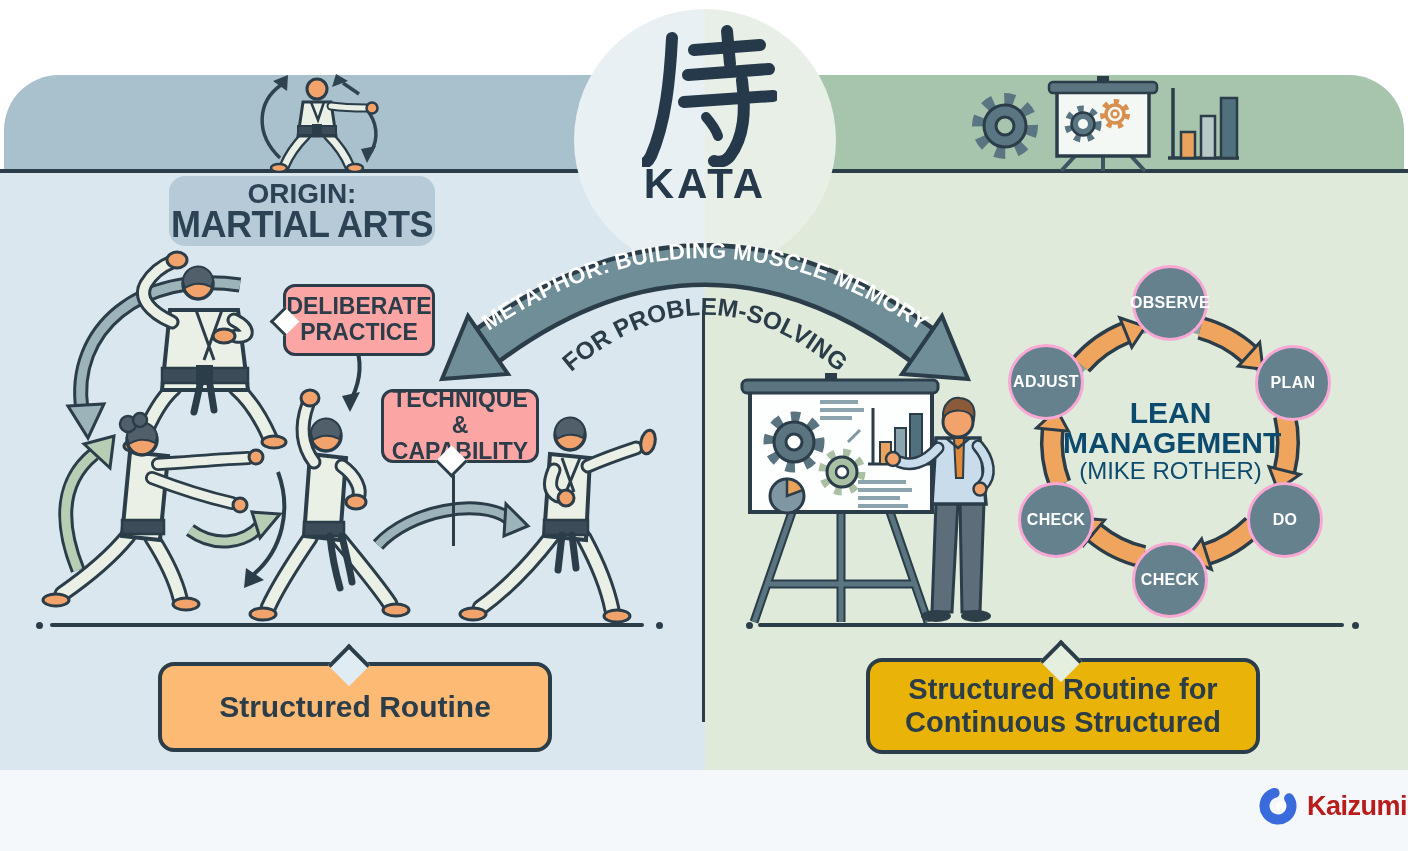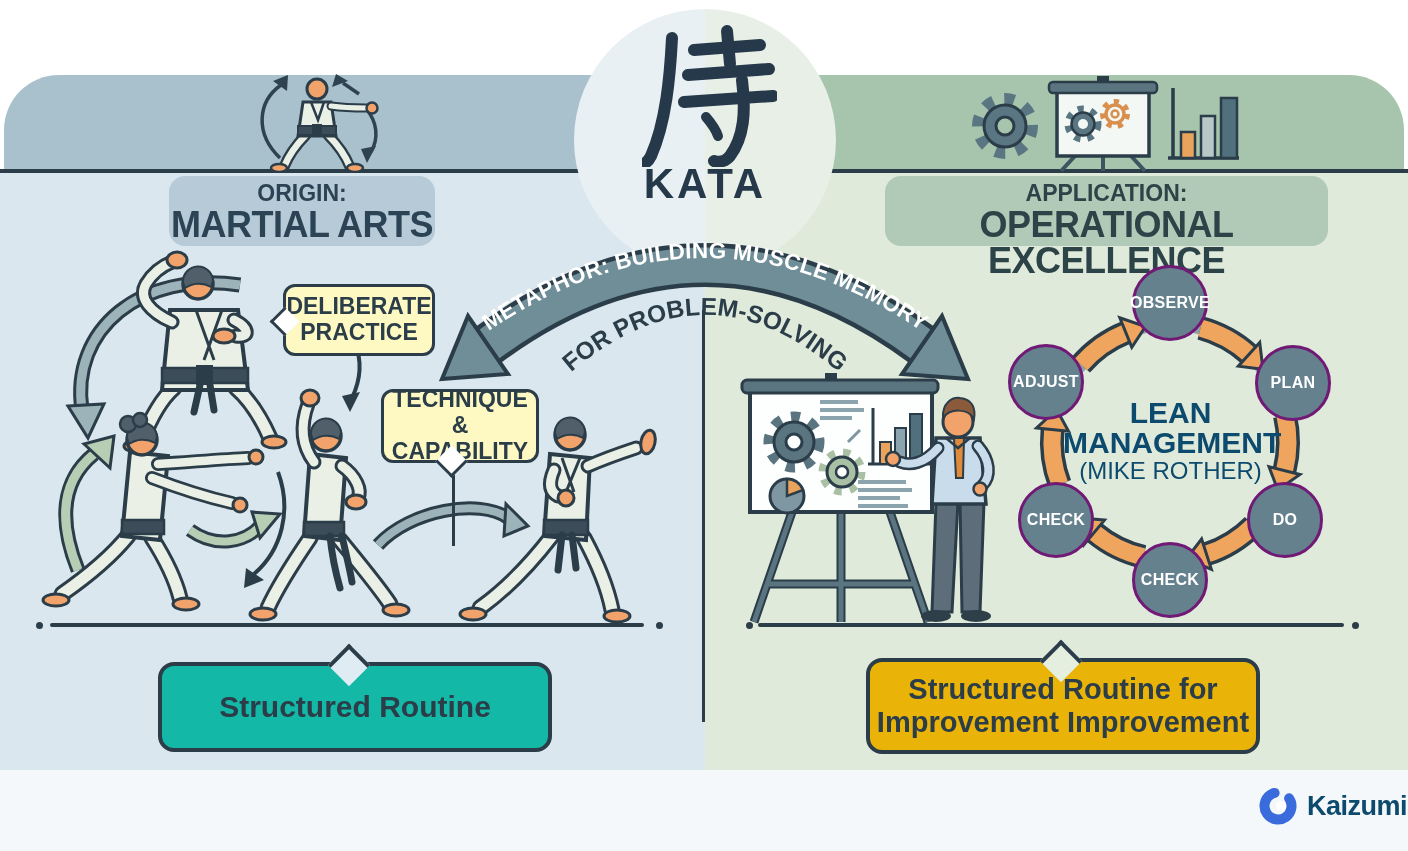--- a/index.html
+++ b/index.html
@@ -15,56 +15,56 @@
   .footer-strip{left:0;top:770px;width:1408px;height:81px;background:#f5f8fa;z-index:1;}
   
   .medallion{left:574px;top:9px;width:262px;height:262px;border-radius:50%;
              background:linear-gradient(90deg,#e9f0f4 50%,#e8efe7 50%);z-index:3;}
   .kata-title{left:605px;top:160px;width:200px;text-align:center;font-size:42px;font-weight:700;
               letter-spacing:3px;color:#26394a;z-index:4;}
   
   .hdr-box{z-index:4;border-radius:16px;text-align:center;padding-top:4px;}
   .hdr-left{left:169px;top:176px;width:266px;height:66px;background:#b6cbd7;color:#2c4356;}
   .hdr-right{left:885px;top:176px;width:443px;height:66px;background:#b0cab7;color:#2c4447;}
-  .hdr-top{display:block;font-size:23px;font-weight:700;line-height:27px;}
+  .hdr-top{display:block;font-size:28px;font-weight:700;line-height:27px;}
   .hdr-main{display:block;font-size:36px;font-weight:700;line-height:36px;letter-spacing:-0.5px;}
   
-  .bubble{background:#fef9c3;border:3px solid #2b3d49;border-radius:12px;z-index:6;
+  .bubble{background:#fca5a5;border:3px solid #2b3d49;border-radius:12px;z-index:6;
           display:flex;align-items:center;justify-content:center;text-align:center;
           font-weight:700;color:#2b3d49;font-size:23px;line-height:1.12;}
   .bubble1{left:283px;top:284px;width:146px;height:66px;}
   .bubble2{left:381px;top:389px;width:152px;height:68px;}
   .tail-left{left:-12px;top:24px;width:18px;height:18px;background:#ffffff;transform:rotate(45deg);
              border-left:3px solid #2b3d49;border-bottom:3px solid #2b3d49;position:absolute;}
   .tail-bottom{left:56px;bottom:-13px;width:20px;height:20px;background:#ffffff;transform:rotate(45deg);
              border-right:3px solid #2b3d49;border-bottom:3px solid #2b3d49;position:absolute;}
   .pointer-line{left:452px;top:466px;width:3px;height:80px;background:#2b3d49;z-index:5;}
   
   .gline{height:4px;background:#2b3d49;border-radius:2px;z-index:4;}
   .gdot{width:7px;height:7px;border-radius:50%;background:#2b3d49;z-index:4;}
   .divider{left:702px;top:310px;width:3px;height:412px;background:#2b3d49;z-index:3;}
   
   .callout{border:4px solid #2b3d49;border-radius:16px;z-index:5;display:flex;align-items:center;
            justify-content:center;text-align:center;font-weight:700;color:#2b3d49;}
-  .callout-left{left:158px;top:662px;width:386px;height:82px;background:#14b8a6;font-size:30px;}
+  .callout-left{left:158px;top:662px;width:386px;height:82px;background:#fdba74;font-size:30px;}
   .callout-right{left:866px;top:658px;width:386px;height:88px;background:#eab308;font-size:29px;line-height:1.15;}
   .notch{position:absolute;width:26px;height:26px;transform:rotate(45deg);top:-16px;
          border-top:4px solid #2b3d49;border-left:4px solid #2b3d49;}
   .notch-l{left:172px;background:#e0ecf3;}
   .notch-r{left:176px;background:#e4efe0;}
   
-  .node{width:76px;height:76px;border-radius:50%;background:#65818e;border:3px solid #701a75;
+  .node{width:76px;height:76px;border-radius:50%;background:#65818e;border:3px solid #f9a8d4;
         color:#ffffff;font-weight:700;font-size:16px;letter-spacing:0.3px;display:flex;
         align-items:center;justify-content:center;z-index:5;box-sizing:border-box;}
   .cycle-center{left:1063px;top:398px;width:215px;text-align:center;color:#0c4a6e;z-index:5;}
   .cyc1{font-size:30px;font-weight:700;line-height:30px;}
   .cyc3{font-size:24px;font-weight:400;line-height:26px;}
   
   .logo{left:1258px;top:784px;height:44px;display:flex;align-items:center;z-index:5;}
-  .logo-text{font-size:27px;font-weight:700;color:#0c4a6e;margin-left:9px;letter-spacing:-0.5px;}
+  .logo-text{font-size:27px;font-weight:700;color:#b91c1c;margin-left:9px;letter-spacing:-0.5px;}
   svg{display:block;}
 </style>
 </head>
 <body>
 
 <div class="page">
 
   <div class="abs footer-strip"></div>
   <div class="abs band-left"></div>
   <div class="abs band-right"></div>
@@ -82,24 +82,20 @@
       <path d="M 42 80 L 131 74"></path>
       <path d="M 100 58 C 104 90 102 115 88 134 C 84 139 78 141 72 139"></path>
       <path d="M 64 95 C 70 102 74 108 76 114" stroke-width="10"></path>
     </g>
   </svg>
   <div class="abs kata-title">KATA</div>
 
   <div class="abs hdr-box hdr-left">
     <span class="hdr-top">ORIGIN:</span>
     <span class="hdr-main">MARTIAL ARTS</span>
-  </div>
-  <div class="abs hdr-box hdr-right">
-    <span class="hdr-top">APPLICATION:</span>
-    <span class="hdr-main">OPERATIONAL EXCELLENCE</span>
   </div>
 
   <svg class="abs" style="left:225px;top:74px;z-index:4;" width="180" height="98" viewBox="0 0 180 98">
     <g stroke="#2f4250" stroke-width="3.5" fill="none">
       <path d="M 55 84 C 30 60 32 28 56 11"></path>
       <path d="M 134 20 L 118 9"></path>
       <path d="M 142 36 C 152 48 154 64 146 78"></path>
     </g>
     <g fill="#2f4250" stroke="none">
       <polygon points="48,7 63,1 62,17"></polygon>
@@ -444,21 +440,21 @@
   </div>
 
   <div class="abs callout callout-left">
     <div class="notch notch-l"></div>
     <span>Structured Routine</span>
   </div>
   <div class="abs callout callout-right">
     <div class="notch notch-r"></div>
     <span>
       <span style="display:block">Structured Routine for</span>
-      <span style="display:block">Improvement Improvement</span>
+      <span style="display:block">Continuous Structured</span>
     </span>
   </div>
 
   <div class="abs logo">
     <svg width="40" height="40" viewBox="0 0 40 40">
       <g transform="rotate(-35 20 20)">
         <circle cx="20" cy="20" r="13.5" fill="none" stroke="#3a6bdc" stroke-width="10" stroke-dasharray="68 17" stroke-linecap="round"></circle>
       </g>
       <circle cx="23" cy="20" r="5" fill="#ffffff"></circle>
     </svg>

